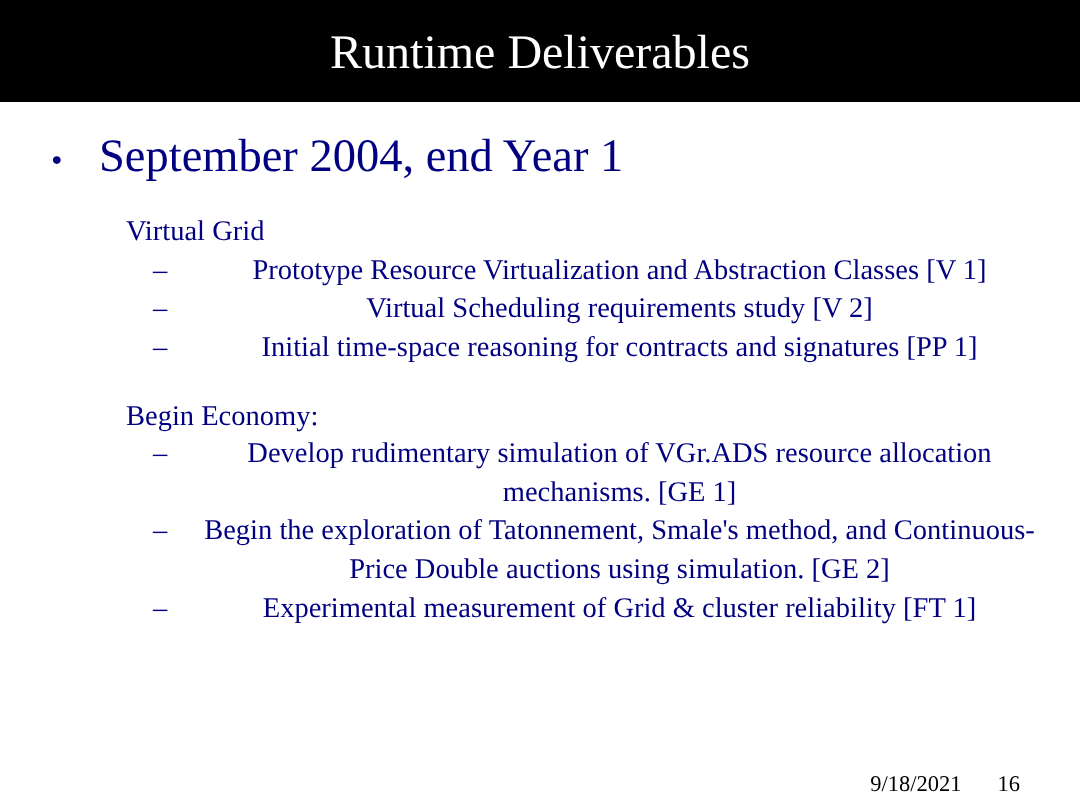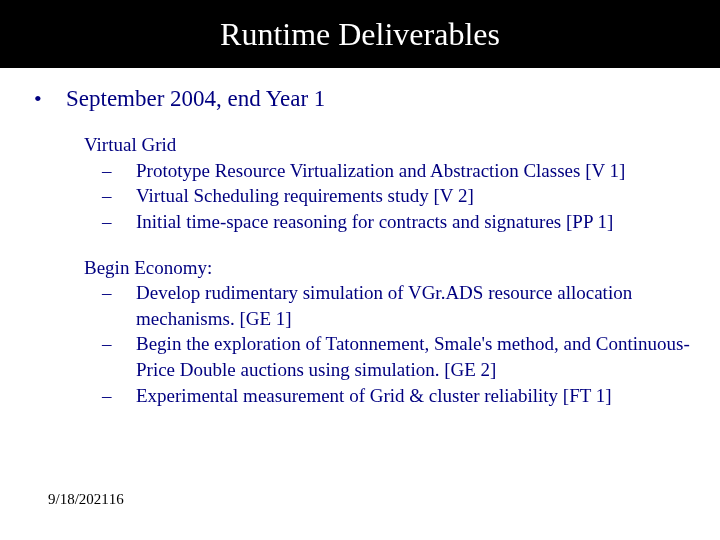--- a/index.html
+++ b/index.html
@@ -33,52 +33,54 @@
     align-items: baseline;
     margin-bottom: 14px;
   }
   .bullet-dot {
     width: 36px;
     font-size: 22px;
     text-align: left;
     padding-left: 4px;
   }
   .bullet-text {
-    font-size: 23px;
+    font-size: 31px;
   }
   .body-block {
     padding-left: 54px;
     font-size: 19px;
     line-height: 1.35;
   }
   .section-head {
     margin-top: 20px;
   }
   .dash-row {
     display: flex;
     align-items: baseline;
     padding-left: 18px;
   }
   .dash {
     width: 34px;
     flex-shrink: 0;
   }
   .dash-text {
     flex: 1;
+    text-align: center;
   }
   .footer {
     position: absolute;
-    bottom: 32px;
+    bottom: 8px;
     left: 0;
     width: 100%;
     padding: 0 40px 0 48px;
     display: flex;
-    justify-content: flex-start;
+    justify-content: flex-end;
     font-size: 15px;
     color: #000000;
+    gap: 24px;
   }
 </style>
 </head>
 <body>
 
 <div class="title-bar">
   <div class="title-text">Runtime Deliverables</div>
 </div>
 
 <div class="content">

